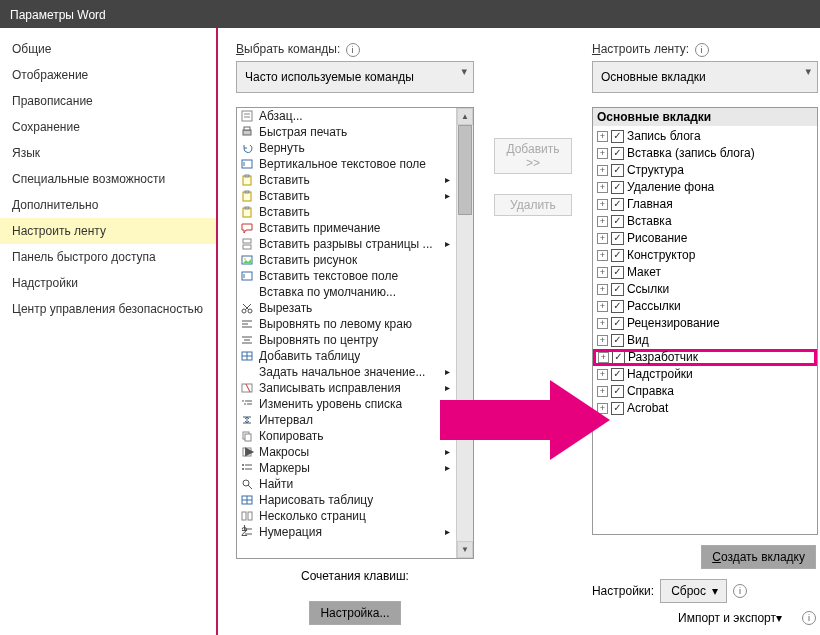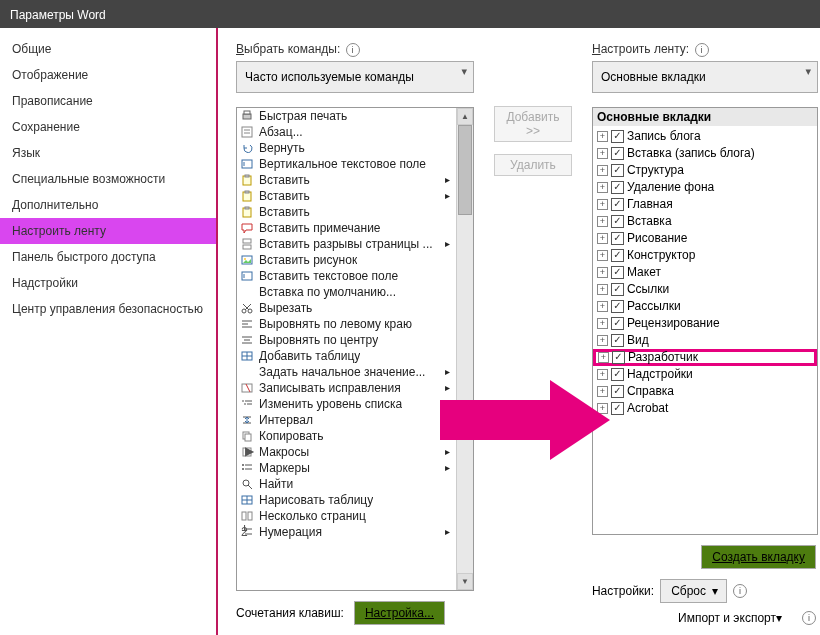--- a/index.html
+++ b/index.html
@@ -2,21 +2,21 @@
 <html><head>
 <meta charset="utf-8">
 <style>
 * { box-sizing: border-box; margin: 0; padding: 0; font-family: 'Segoe UI', Tahoma, sans-serif; font-size: 12px; }
 body { background: #f0f0f0; width: 820px; height: 635px; overflow: hidden; position: relative; }
 .window { width: 820px; height: 635px; background: #fff; display: flex; flex-direction: column; }
 .titlebar { background: #444; color: #fff; padding: 6px 10px; font-size: 12px; height: 28px; display: flex; align-items: flex-end; }
 .body { flex: 1; display: flex; background: #fff; }
 .sidebar { width: 218px; background: #fff; border-right: 2px solid #be185d; padding: 8px 0; }
 .sidebar-item { padding: 6px 12px; color: #333; cursor: pointer; font-size: 12px; }
-.sidebar-item.selected { background: #d946ef; }
+.sidebar-item.selected { background: #fef9c3; }
 .main { flex: 1; padding: 14px 2px 10px 18px; display: flex; flex-direction: column; overflow: hidden; }
 .header-row { display: flex; align-items: center; gap: 10px; margin-bottom: 18px; }
 .header-icon { width: 28px; height: 28px; }
 .header-title { font-size: 15px; color: #7a7a7a; }
 .columns { display: flex; gap: 16px; flex: 1; min-height: 0; }
 .col { flex: 1; display: flex; flex-direction: column; min-width: 0; }
 .col-right { flex: 0.95; }
 .label-underline { font-size: 12px; color: #333; margin-bottom: 4px; }
 .label-underline span.u { text-decoration: underline; }
 .dropdown { border: 1px solid #aaa; background: #eee; padding: 4px 20px 4px 8px; font-size: 12px; position: relative; cursor: pointer; height: 32px; display: flex; align-items: center; }
@@ -26,38 +26,38 @@
 .list-inner { flex: 1; overflow: hidden; padding: 0; }
 .cmd-row { display: flex; align-items: center; height: 16px; padding: 0 2px; gap: 4px; }
 .cmd-icon { width: 16px; height: 16px; flex-shrink: 0; display: flex; align-items: center; justify-content: center; }
 .cmd-icon svg { width: 14px; height: 14px; }
 .cmd-label { font-size: 12px; color: #222; white-space: nowrap; overflow: hidden; }
 .cmd-sub { margin-left: auto; margin-right: 4px; color: #222; font-size: 10px; }
 .scrollbar { width: 17px; background: #e8e8e8; border-left: 1px solid #ccc; display: flex; flex-direction: column; }
 .scroll-arrow { height: 17px; background: #e0e0e0; border: 1px solid #ccc; display: flex; align-items: center; justify-content: center; font-size: 8px; color: #555; cursor: pointer; }
 .scroll-track { flex: 1; position: relative; }
 .scroll-thumb { position: absolute; top: 0; left: 1px; right: 1px; height: 90px; background: #c0c0c0; border: 1px solid #a0a0a0; cursor: pointer; }
-.mid-btns { display: flex; flex-direction: column; gap: 12px; justify-content: center; padding: 0 4px; margin-top: 64px; align-self: flex-start; }
+.mid-btns { display: flex; flex-direction: column; gap: 20px; justify-content: center; padding: 0 4px; margin-top: 96px; align-self: flex-start; }
 .mid-btn { border: 1px solid #ccc; background: #f5f5f5; color: #aaa; padding: 3px 6px; font-size: 11px; width: 78px; text-align: center; cursor: default; }
 .tree-header { background: #e8e8e8; font-weight: bold; padding: 2px 4px; margin-top: 14px; font-size: 12px; border: 1px solid #999; border-bottom: none; }
 .treebox { border: 1px solid #999; border-top: none; flex: 1; overflow: hidden; padding: 2px 0; }
 .tree-row { display: flex; align-items: center; height: 17px; padding: 0 4px; gap: 3px; font-size: 12px; }
 .expander { width: 11px; height: 11px; border: 1px solid #888; display: flex; align-items: center; justify-content: center; font-size: 9px; line-height: 1; color: #555; cursor: pointer; flex-shrink: 0; background: #fff; }
 .checkbox { width: 13px; height: 13px; border: 1px solid #555; display: flex; align-items: center; justify-content: center; flex-shrink: 0; cursor: pointer; background: #fff; }
 .checkbox .chk { font-size: 10px; color: #333; line-height: 1; }
 .tree-label { white-space: nowrap; }
 .highlight-box { border: 3px solid #e6007e; padding: 2px; }
 .below-tree { display: flex; gap: 8px; margin-top: 10px; justify-content: flex-end; padding-right: 2px; }
-.btn { border: 1px solid #aaa; background: #4d7c0f; padding: 4px 10px; font-size: 12px; cursor: pointer; text-decoration: underline; }
+.btn { border: 1px solid #aaa; background: #a3a3a3; padding: 4px 10px; font-size: 12px; cursor: pointer; }
 .btn .u { text-decoration: underline; }
 .settings-row { display: flex; align-items: center; gap: 6px; margin-top: 10px; justify-content: flex-start; }
 .settings-row .btn-dd { border: 1px solid #aaa; background: #eee; padding: 4px 8px 4px 10px; font-size: 12px; cursor: pointer; display: flex; gap: 6px; align-items: center; }
 .info-icon { width: 14px; height: 14px; border-radius: 50%; border: 1px solid #888; display: flex; align-items: center; justify-content: center; font-size: 9px; color: #555; cursor: pointer; flex-shrink: 0; }
 .import-row { display: flex; align-items: flex-start; gap: 20px; margin-top: 8px; justify-content: flex-end; padding-right: 2px; }
-.bottom-left { margin-top: 10px; display: flex; align-items: center; gap: 10px; }
+.bottom-left { margin-top: 10px; display: flex; align-items: center; gap: 18px; flex-direction: column; }
 .arrow-overlay { position: absolute; left: 440px; top: 380px; pointer-events: none; }
 .arrow-overlay svg { width: 180px; height: 80px; }
 </style>
 </head>
 <body>
 
 <div class="window">
   <div class="titlebar">
     <span>Параметры Word</span>
   </div>
@@ -83,35 +83,35 @@
             <span class="info-icon" style="display:inline-flex;margin-left:2px;vertical-align:middle;">i</span>
           </div>
           <div class="dropdown">
             <span>Часто используемые команды</span>
           </div>
           <div class="listbox">
             <div class="list-inner" id="cmd-list">
                 <div class="cmd-row">
                   <span class="cmd-icon">
                     <svg viewBox="0 0 14 14">
-                      <rect x="3" y="5" width="8" height="5" fill="#ccc" stroke="#666"></rect>
-                      <rect x="4" y="2" width="6" height="3" fill="#fff" stroke="#666"></rect>
-                    </svg>
-                  </span>
-                  <span class="cmd-label">Быстрая печать</span>
-                </div>
-                <div class="cmd-row">
-                  <span class="cmd-icon">
-                    <svg viewBox="0 0 14 14">
                       <rect x="2" y="2" width="10" height="10" fill="none" stroke="#888"></rect>
                       <line x1="4" y1="5" x2="10" y2="5" stroke="#888"></line>
                       <line x1="4" y1="8" x2="10" y2="8" stroke="#888"></line>
                     </svg>
                   </span>
                   <span class="cmd-label">Абзац...</span>
+                </div>
+                <div class="cmd-row">
+                  <span class="cmd-icon">
+                    <svg viewBox="0 0 14 14">
+                      <rect x="3" y="5" width="8" height="5" fill="#ccc" stroke="#666"></rect>
+                      <rect x="4" y="2" width="6" height="3" fill="#fff" stroke="#666"></rect>
+                    </svg>
+                  </span>
+                  <span class="cmd-label">Быстрая печать</span>
                 </div>
                 <div class="cmd-row">
                   <span class="cmd-icon">
                     <svg viewBox="0 0 14 14">
                       <path d="M10 4 A4 4 0 1 1 4 7" fill="none" stroke="#3a6ea5"></path>
                       <path d="M4 4 l0 3 l3 0" fill="none" stroke="#3a6ea5"></path>
                     </svg>
                   </span>
                   <span class="cmd-label">Вернуть</span>
                 </div>

